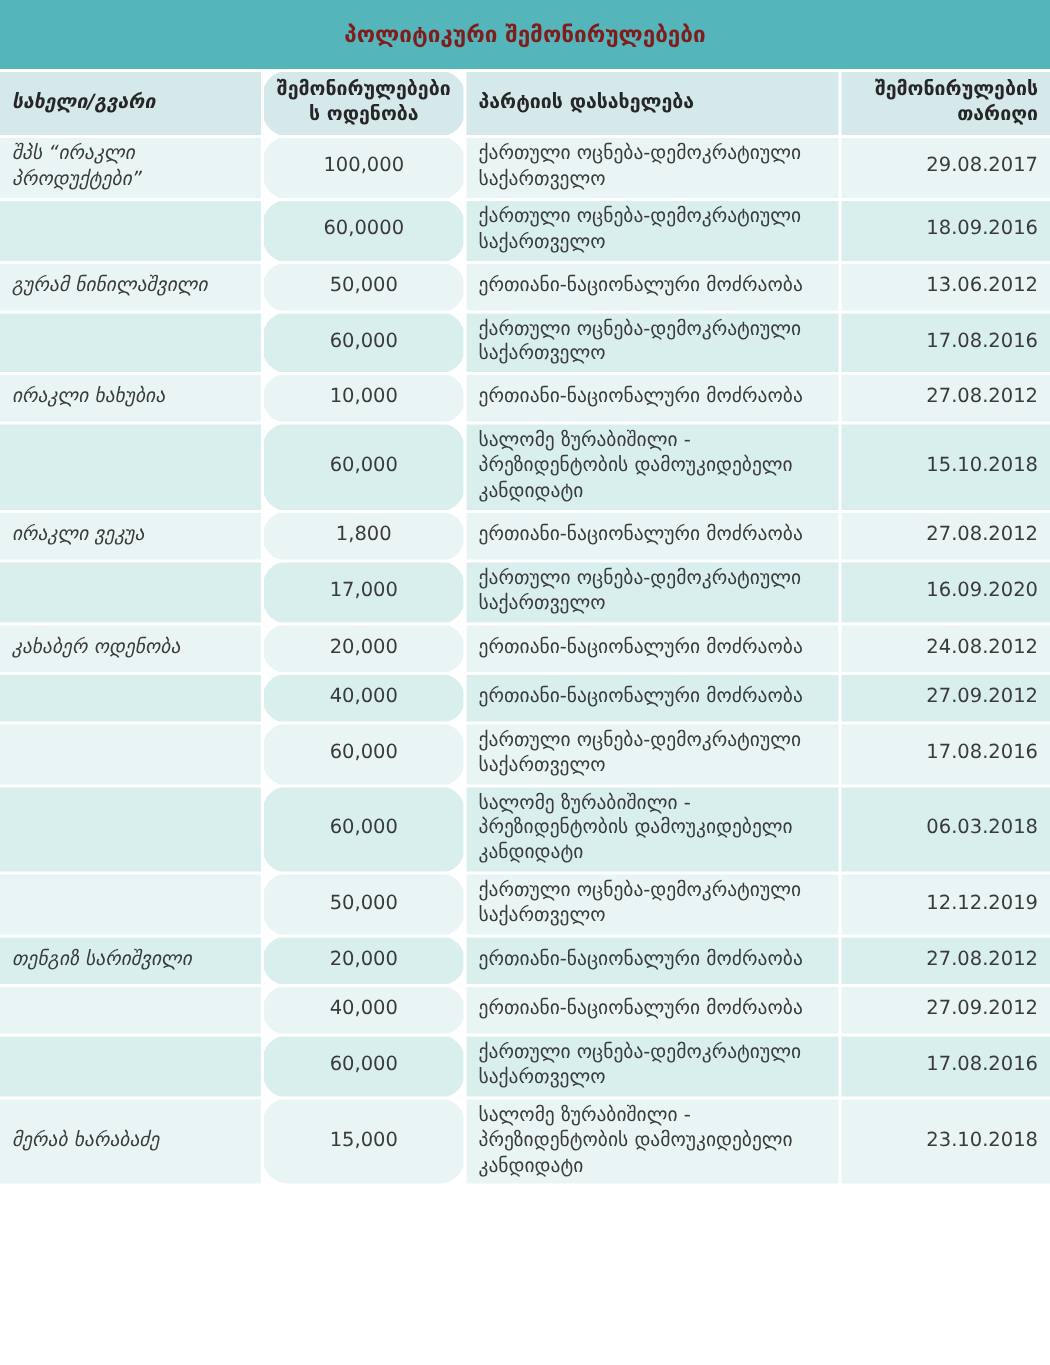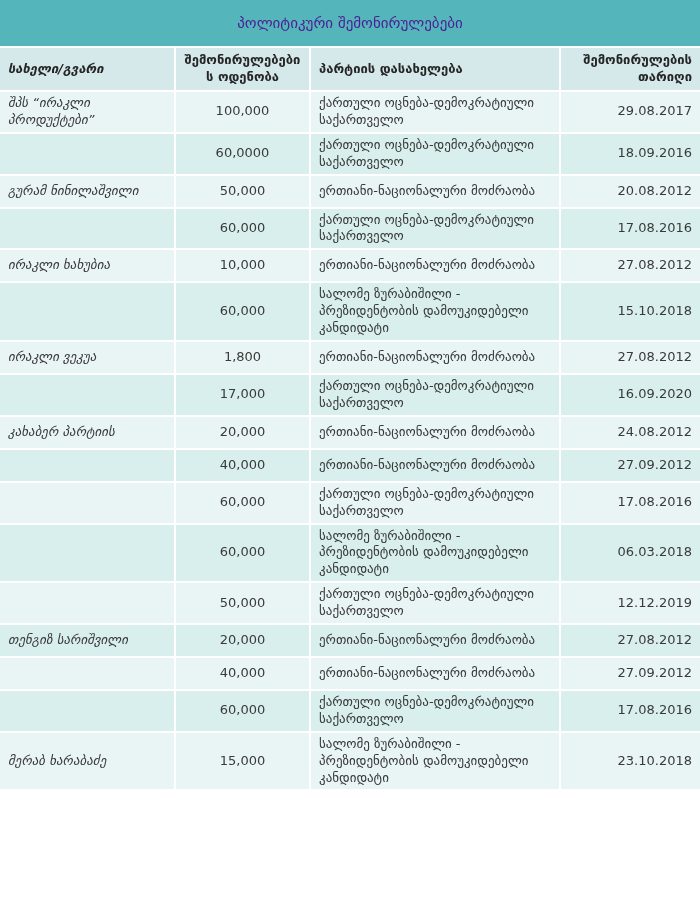--- a/index.html
+++ b/index.html
@@ -13,22 +13,22 @@
   }
   .title-bar {
     height: 46px;
     background: #54b6bb;
     display: flex;
     align-items: center;
     justify-content: center;
   }
   .title-bar span {
     font-size: 15px;
-    font-weight: normal;
-    color: #4c1d95;
+    font-weight: bold;
+    color: #7f1d1d;
   }
   table {
     width: 700px;
     border-collapse: collapse;
     table-layout: fixed;
   }
   col.w-name   { width: 175px; }
   col.w-amount { width: 135px; }
   col.w-party  { width: 250px; }
   col.w-date   { width: 140px; }
@@ -48,21 +48,21 @@
     background: #d5e8ea;
     font-weight: bold;
     color: #262626;
     height: 44px;
     padding: 2px 8px;
   }
   td { height: 33px; }
   tbody tr:nth-child(odd)  td { background: #e9f5f4; }
   tbody tr:nth-child(even) td { background: #d8efed; }
   .c-name  { text-align: left; }
-  .c-amount{ text-align: center; }
+  .c-amount{ text-align: center; border-radius: 17px; }
   .c-party { text-align: left; }
   .c-date  { text-align: right; }
 </style>
 </head>
 <body>
 
 <div class="app">
   <div class="title-bar">
     <span>პოლიტიკური შემონირულებები</span>
   </div>
@@ -91,21 +91,21 @@
         <tr>
     <td class="c-name"></td>
     <td class="c-amount">60,0000</td>
     <td class="c-party">ქართული ოცნება-დემოკრატიული საქართველო</td>
     <td class="c-date">18.09.2016</td>
   </tr>
         <tr>
     <td class="c-name">გურამ ნინილაშვილი</td>
     <td class="c-amount">50,000</td>
     <td class="c-party">ერთიანი-ნაციონალური მოძრაობა</td>
-    <td class="c-date">20.08.2012</td>
+    <td class="c-date">13.06.2012</td>
   </tr>
         <tr>
     <td class="c-name"></td>
     <td class="c-amount">60,000</td>
     <td class="c-party">ქართული ოცნება-დემოკრატიული საქართველო</td>
     <td class="c-date">17.08.2016</td>
   </tr>
         <tr>
     <td class="c-name">ირაკლი ხახუბია</td>
     <td class="c-amount">10,000</td>
@@ -124,21 +124,21 @@
     <td class="c-party">ერთიანი-ნაციონალური მოძრაობა</td>
     <td class="c-date">27.08.2012</td>
   </tr>
         <tr>
     <td class="c-name"></td>
     <td class="c-amount">17,000</td>
     <td class="c-party">ქართული ოცნება-დემოკრატიული საქართველო</td>
     <td class="c-date">16.09.2020</td>
   </tr>
         <tr>
-    <td class="c-name">კახაბერ პარტიის</td>
+    <td class="c-name">კახაბერ ოდენობა</td>
     <td class="c-amount">20,000</td>
     <td class="c-party">ერთიანი-ნაციონალური მოძრაობა</td>
     <td class="c-date">24.08.2012</td>
   </tr>
         <tr>
     <td class="c-name"></td>
     <td class="c-amount">40,000</td>
     <td class="c-party">ერთიანი-ნაციონალური მოძრაობა</td>
     <td class="c-date">27.09.2012</td>
   </tr>

